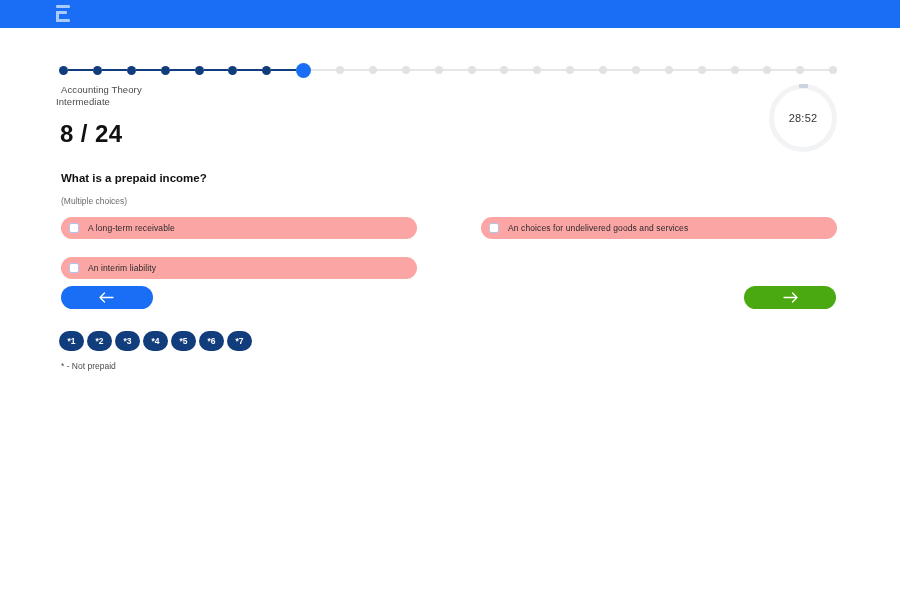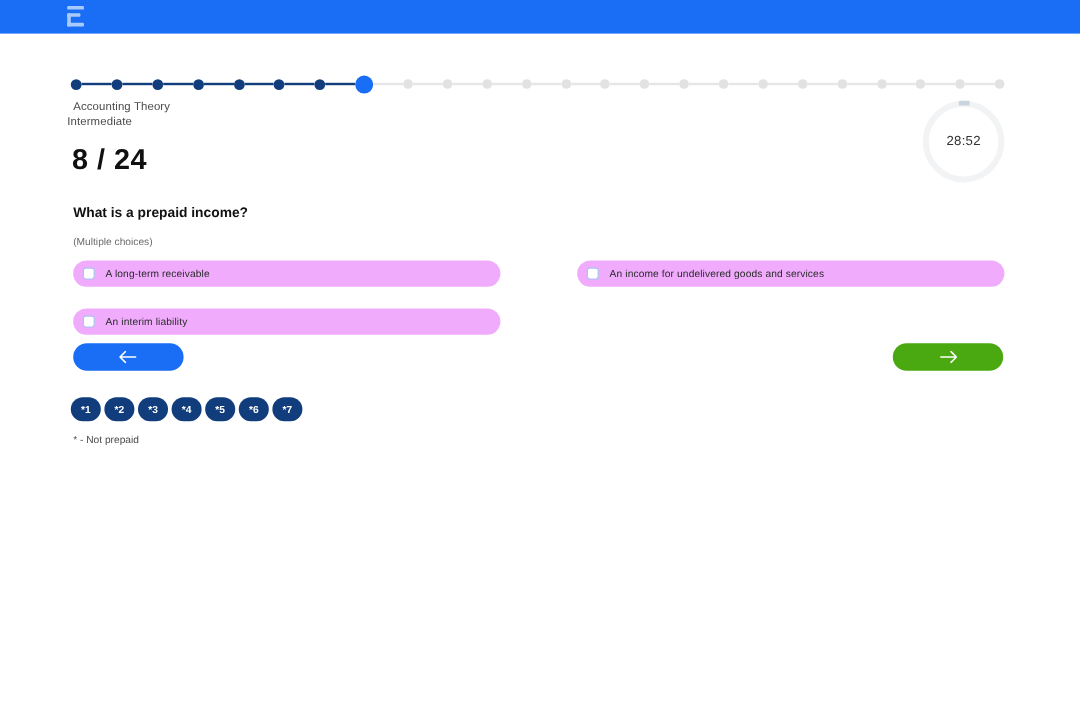--- a/index.html
+++ b/index.html
@@ -97,21 +97,21 @@
   
   .options {
     position: absolute; left: 61px; top: 217px;
     width: 776px;
     display: grid;
     grid-template-columns: 356px 356px;
     column-gap: 64px; row-gap: 18px;
   }
   .option {
     height: 22px;
-    background: #f0abfc;
+    background: #fca5a5;
     border-radius: 11px;
     display: flex; align-items: center;
     padding-left: 8px;
     cursor: pointer;
   }
   .cbox {
     width: 10px; height: 10px;
     border: 1.4px solid #aac6ef;
     border-radius: 2.5px;
     background: #ffffff;
@@ -225,21 +225,21 @@
 <div class="q-title">What is a prepaid income?</div>
 <div class="q-sub">(Multiple choices)</div>
 
 <div class="options" id="options">
     <div class="option">
       <div class="cbox"></div>
       <span class="otext">A long-term receivable</span>
     </div>
     <div class="option">
       <div class="cbox"></div>
-      <span class="otext">An income for undelivered goods and services</span>
+      <span class="otext">An choices for undelivered goods and services</span>
     </div>
     <div class="option">
       <div class="cbox"></div>
       <span class="otext">An interim liability</span>
     </div>
   </div>
 
 <button class="btn btn-prev">
   <span>
     <svg width="16" height="11" viewBox="0 0 16 11">

